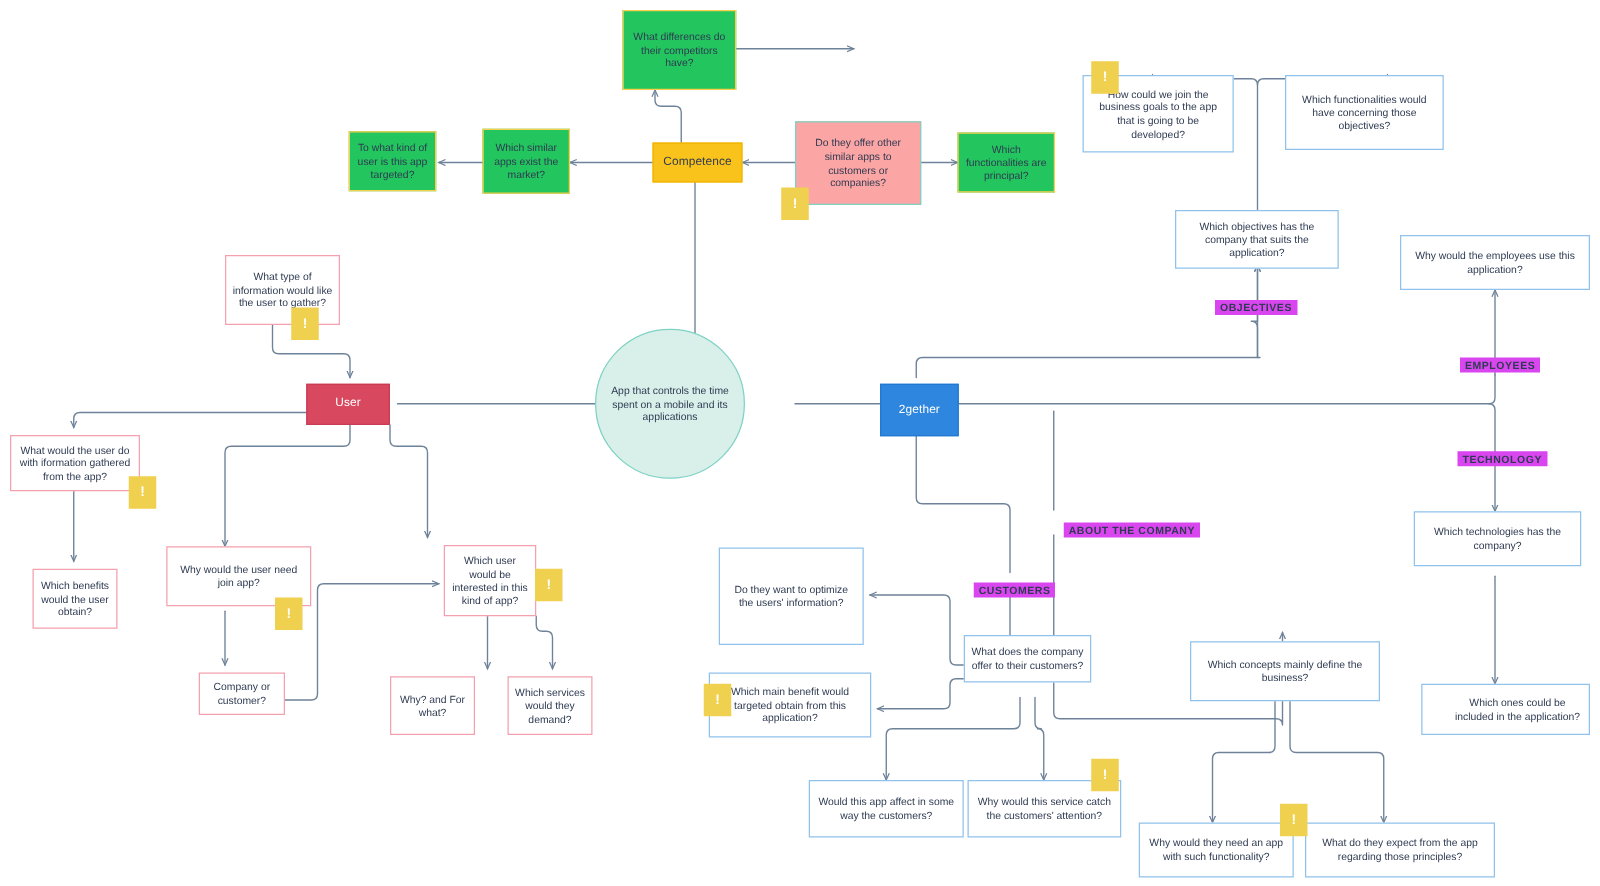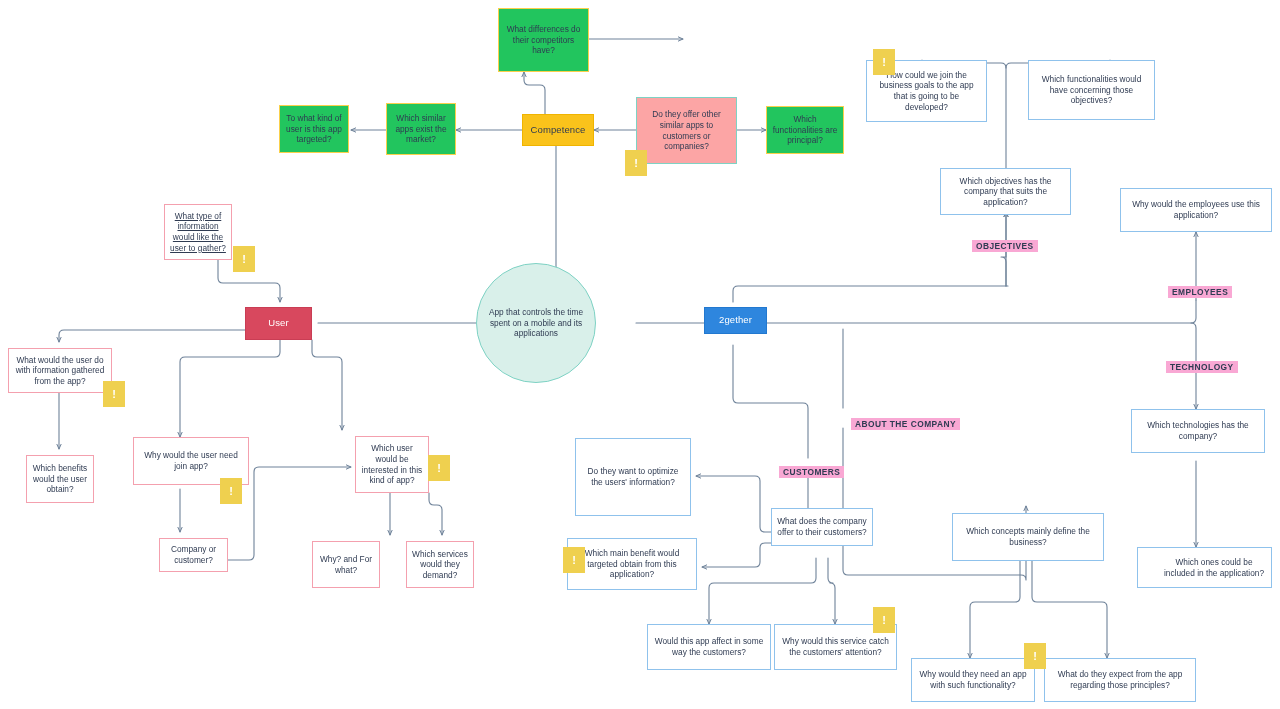--- a/index.html
+++ b/index.html
@@ -110,21 +110,21 @@
     line-height: 1;
   }
 
   
   .branch-label {
     position: absolute;
     font-size: 8.4px;
     font-weight: bold;
     letter-spacing: .45px;
     color: #2f3b52;
-    background: #f9a8d4;
+    background: #d946ef;
     padding: 1px 4px;
     white-space: nowrap;
     z-index: 4;
   }
 </style>
 </head>
 <body>
 
 <div id="canvas">
 
@@ -278,21 +278,21 @@
   </div>
 
   <div class="node n-circle" style="left:476px; top:263px; width:120px; height:120px;">
     <span>App that controls the time spent on a mobile and its applications</span>
   </div>
 
   <div class="node n-red-fill" style="left:245px; top:307px; width:67px; height:33px;">
     <span>User</span>
   </div>
 
-  <div class="node n-pink-out" style="left:164px; top:204px; width:68px; height:56px;text-decoration:underline;">
+  <div class="node n-pink-out" style="left:180px; top:204px; width:92px; height:56px;">
     <span>What type of information would like the user to gather?</span>
   </div>
   <div class="badge" style="left:233px; top:246px;">
     <span>!</span>
   </div>
 
   <div class="node n-pink-out" style="left:8px; top:348px; width:104px; height:45px;">
     <span>What would the user do with iformation gathered from the app?</span>
   </div>
   <div class="badge" style="left:103px; top:381px;">
@@ -322,21 +322,21 @@
   </div>
 
   <div class="node n-pink-out" style="left:312px; top:541px; width:68px; height:47px;">
     <span>Why? and For what?</span>
   </div>
 
   <div class="node n-pink-out" style="left:406px; top:541px; width:68px; height:47px;">
     <span>Which services would they demand?</span>
   </div>
 
-  <div class="node n-blue-fill" style="left:704px; top:307px; width:63px; height:27px;align-items:center;">
+  <div class="node n-blue-fill" style="left:704px; top:307px; width:63px; height:42px;align-items:center;">
     <span>2gether</span>
   </div>
 
   <div class="branch-label" style="left:851px; top:418px;">
     <span>ABOUT THE COMPANY</span>
   </div>
 
   <div class="branch-label" style="left:779px; top:466px;">
     <span>CUSTOMERS</span>
   </div>

